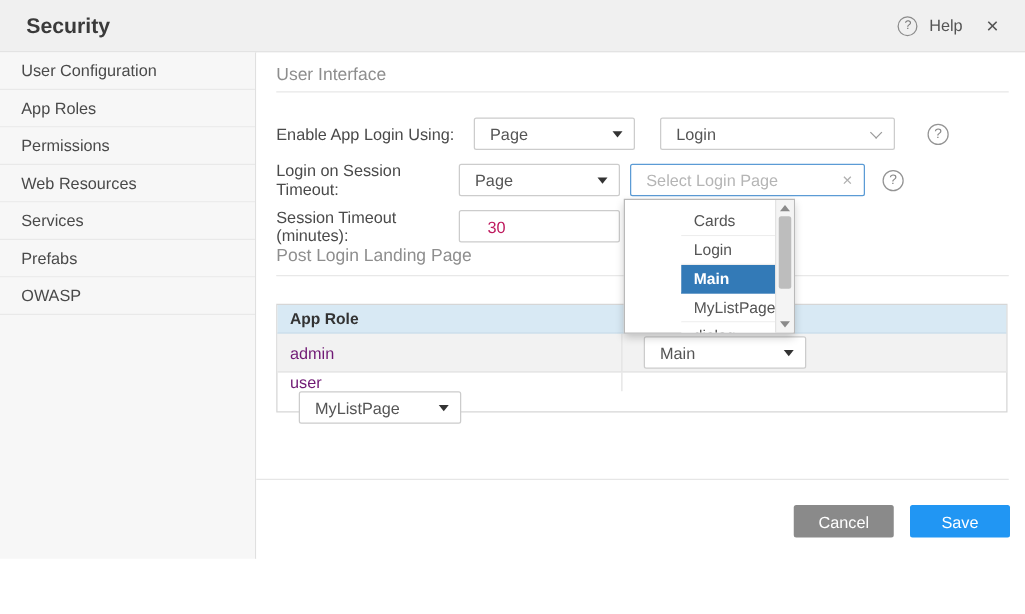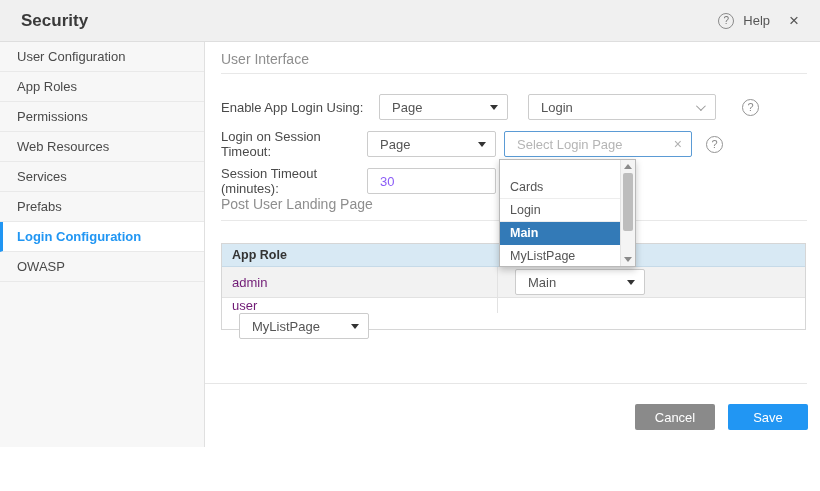--- a/index.html
+++ b/index.html
@@ -56,42 +56,42 @@
   .txt-input { margin-left:8px; width:188px; height:26px; border:1px solid #5b9bd5; border-radius:2px;
                padding:0 26px 0 12px; color:#555; font-size:13px;
                font-family:"Liberation Sans", sans-serif; outline:none; }
   .txt-input::placeholder { color:#b5b5b5; }
   .input-wrap { position:relative; display:flex; align-items:center; }
   .clear-x { position:absolute; right:10px; color:#b0b0b0; font-size:14px; cursor:pointer; }
   .q-help { margin-left:14px; width:17px; height:17px; border:1px solid #949494; border-radius:50%;
             display:flex; align-items:center; justify-content:center; font-size:11px; color:#8a8a8a;
             cursor:pointer; }
   .num-input { width:129px; height:26px; border:1px solid #ccc; border-radius:2px;
-               padding:0 12px; color:#8b5cf6; font-size:13px;
+               padding:0 22px; color:#be185d; font-size:13px;
                font-family:"Liberation Sans", sans-serif; }
 
   
   .ptable { position:absolute; left:16px; top:201px; width:585px;
             border:1px solid #d6d6d6; background:#fff; }
   .thead { height:23px; background:#d8e9f4; border-bottom:1px solid #c6dae8;
            display:flex; align-items:center; }
   .th1 { width:276px; padding-left:10px; font-weight:bold; color:#333; font-size:12.5px; }
   .trow { height:31px; display:flex; align-items:stretch; border-bottom:1px solid #e2e2e2; }
   .trow:last-child { border-bottom:none;flex-direction:column; }
   .trow.striped { background:#f2f2f2; }
   .tc1 { width:276px; padding-left:10px; display:flex; align-items:center;
          border-right:1px solid #e2e2e2; color:#701a75; }
   .tc2 { flex:1; display:flex; align-items:center; padding-left:17px; }
   .tc2 .sel { width:130px; background:#fff; }
 
   
   .dropdown { position:absolute; left:294px; top:117px; width:137px; height:108px;
               background:#fff; border:1px solid #b9b9b9;
               box-shadow:0 3px 7px rgba(0,0,0,0.22); z-index:20; overflow:hidden; }
-  .dd-list { position:absolute; left:0; top:16px; right:15px; }
+  .dd-list { position:absolute; left:0; top:6px; right:15px;padding-left:45px; }
   .dd-item { height:23px; line-height:22px; padding-left:10px; border-bottom:1px solid #ededed;
              color:#555; font-size:12.5px; background:#fff; cursor:pointer; white-space:nowrap; }
   .dd-item.selected { background:#337ab7; color:#fff; font-weight:bold; border-bottom-color:#337ab7; }
   .dd-scroll { position:absolute; right:0; top:0; bottom:0; width:15px;
                background:#f4f4f4; border-left:1px solid #e3e3e3; }
   .dd-arrow-up { position:absolute; top:4px; left:3px; width:0; height:0;
                  border-left:4px solid transparent; border-right:4px solid transparent;
                  border-bottom:5px solid #8a8a8a; }
   .dd-arrow-down { position:absolute; bottom:4px; left:3px; width:0; height:0;
                    border-left:4px solid transparent; border-right:4px solid transparent;
@@ -124,21 +124,20 @@
 
   <div class="bodyrow">
 
     <div class="sidebar">
       <div class="side-item">User Configuration</div>
       <div class="side-item">App Roles</div>
       <div class="side-item">Permissions</div>
       <div class="side-item">Web Resources</div>
       <div class="side-item">Services</div>
       <div class="side-item">Prefabs</div>
-      <div class="side-item active">Login Configuration</div>
       <div class="side-item">OWASP</div>
     </div>
 
     <div class="main">
 
       <div class="section-h" style="top:9px;">User Interface</div>
       <div class="rule" style="top:31px;"></div>
 
       <div class="frow" style="top:52px;gap:12px;">
         <div class="flabel">Enable App Login Using:</div>
@@ -164,21 +163,21 @@
           <span class="clear-x">×</span>
         </div>
         <div class="q-help">?</div>
       </div>
 
       <div class="frow" style="top:126px;">
         <div class="flabel">Session Timeout (minutes):</div>
         <input class="num-input" type="text" value="30" style="">
       </div>
 
-      <div class="section-h" style="top:154px;">Post User Landing Page</div>
+      <div class="section-h" style="top:154px;">Post Login Landing Page</div>
       <div class="rule" style="top:178px;"></div>
 
       <div class="ptable">
         <div class="thead">
           <div class="th1">App Role</div>
         </div>
         <div class="trow striped">
           <div class="tc1">admin</div>
           <div class="tc2">
             <div class="sel">

